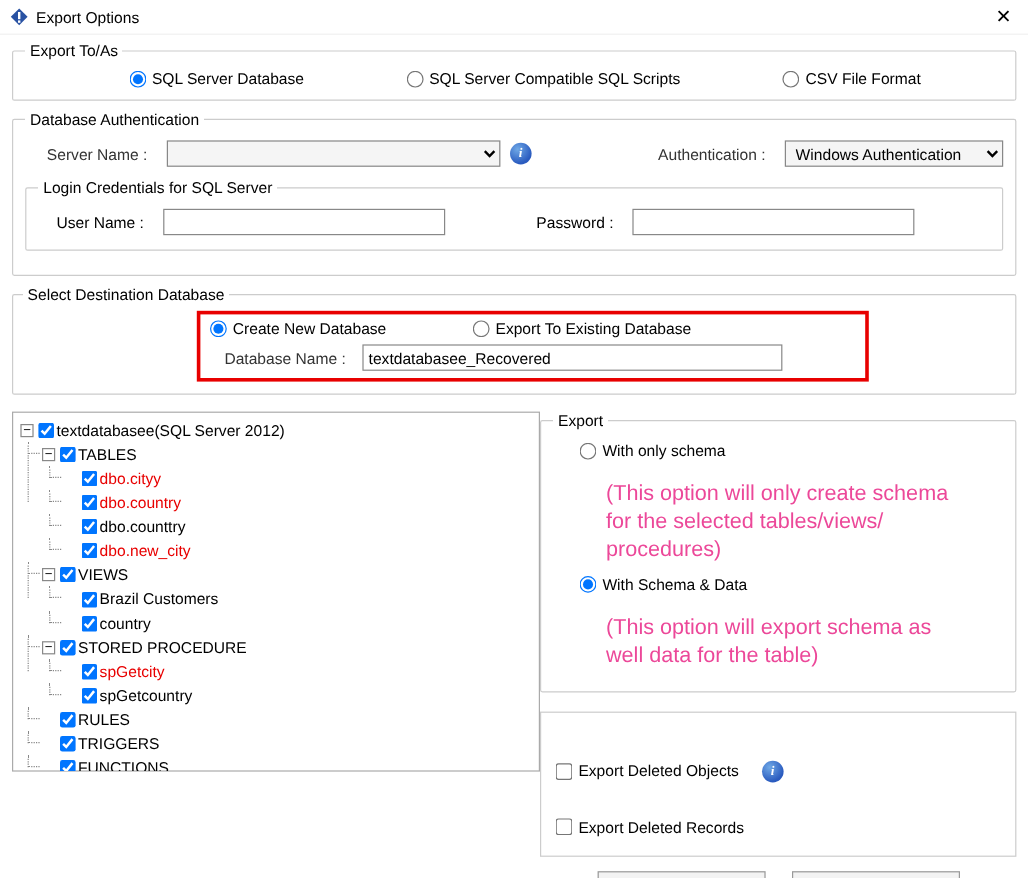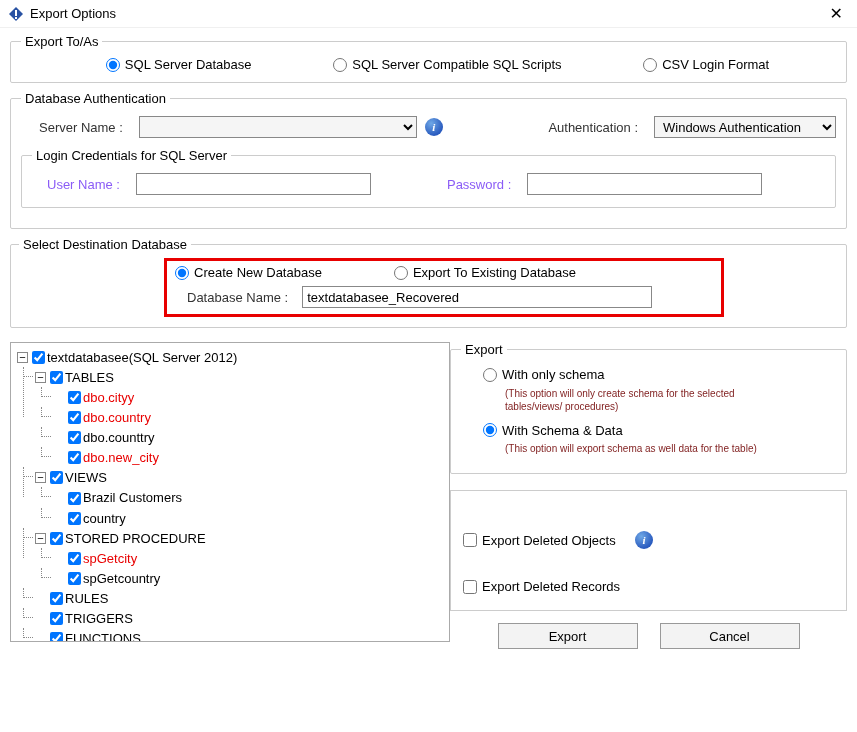--- a/index.html
+++ b/index.html
@@ -15,21 +15,21 @@
 fieldset { border: 1px solid #ccc; border-radius: 2px; padding: 8px 10px 10px 10px; margin-bottom: 8px; position: relative; }
 legend { padding: 0 4px; font-size: 13px; color: #000; }
 
 .row { display: flex; align-items: center; }
 .radio, .checkbox { display: inline-flex; align-items: center; margin-right: 12px; }
 .radio input, .checkbox input { margin-right: 5px; width: 14px; height: 14px; }
 
 .export-to-row { display: flex; justify-content: space-around; padding-left: 50px; padding-right: 20px; }
 
 .label { color: #333; margin-right: 8px; }
-.disabled { color: #8b5cf6; }
+.disabled { color: #000000; }
 
 input[type=text], select { border: 1px solid #888; height: 22px; padding: 1px 4px; background: #fff; font-size: 13px; }
 select { background: #f5f5f5; }
 
 .db-auth-row1 { display: flex; align-items: center; gap: 8px; padding: 2px 0 2px 18px; }
 .db-auth-row1 .server-name-input { width: 278px; }
 .db-auth-row1 .auth-select { width: 182px; }
 .info-icon { width: 18px; height: 18px; background: radial-gradient(circle at 35% 30%, #6fa8e6, #2a5bbf 70%); border-radius: 50%; display: inline-flex; align-items: center; justify-content: center; color: #fff; font-weight: bold; font-style: italic; font-size: 11px; font-family: Georgia, serif; }
 
 .login-fs { margin-top: 8px; }
@@ -54,21 +54,21 @@
 .exp { display: inline-block; width: 11px; height: 11px; border: 1px solid #888; text-align: center; line-height: 9px; font-size: 11px; margin-right: 2px; background: #fff; cursor: pointer; vertical-align: middle; }
 .tree input[type=checkbox] { margin: 0 2px; vertical-align: middle; width: 13px; height: 13px; }
 .tree .lbl { vertical-align: middle; }
 .red { color: #e80000; }
 .bold { font-weight: normal; }
 .spacer { display: inline-block; width: 13px; }
 
 .right-col { flex: 1; display: flex; flex-direction: column; gap: 8px; }
 .export-fs { }
 .export-opt { padding: 2px 6px 8px 22px; }
-.export-opt .desc { color: #7f1d1d; font-size: 10px; padding-left: 22px; margin-top: 2px; line-height: 1.3; max-width: 310px; }
+.export-opt .desc { color: #ec4899; font-size: 18px; padding-left: 22px; margin-top: 14px; line-height: 1.3; max-width: 310px; }
 
 .del-panel { border: 1px solid #ccc; padding: 10px 12px; }
 .del-panel .row { margin-bottom: 6px; margin-top: 30px; }
 
 .btn-row { display: flex; gap: 22px; justify-content: center; padding: 4px 0; }
 .btn { width: 140px; height: 26px; border: 1px solid #999; background: #f3f3f3; cursor: pointer; }
 </style>
 </head>
 <body>
 
@@ -92,21 +92,21 @@
       <label class="radio">
           <input type="radio" name="expto" checked="" style=""> 
           <span>SQL Server Database</span>
         </label>
       <label class="radio">
           <input type="radio" name="expto" style=""> 
           <span>SQL Server Compatible SQL Scripts</span>
         </label>
       <label class="radio">
           <input type="radio" name="expto" style=""> 
-          <span>CSV Login Format</span>
+          <span>CSV File Format</span>
         </label>
     </div>
   </fieldset>
 
   <fieldset style="padding-bottom:12px;">
     <legend>Database Authentication</legend>
     <div class="db-auth-row1">
       <span class="label">Server Name :</span>
       <select class="server-name-input"><option></option></select>
       <span class="info-icon">i</span>

